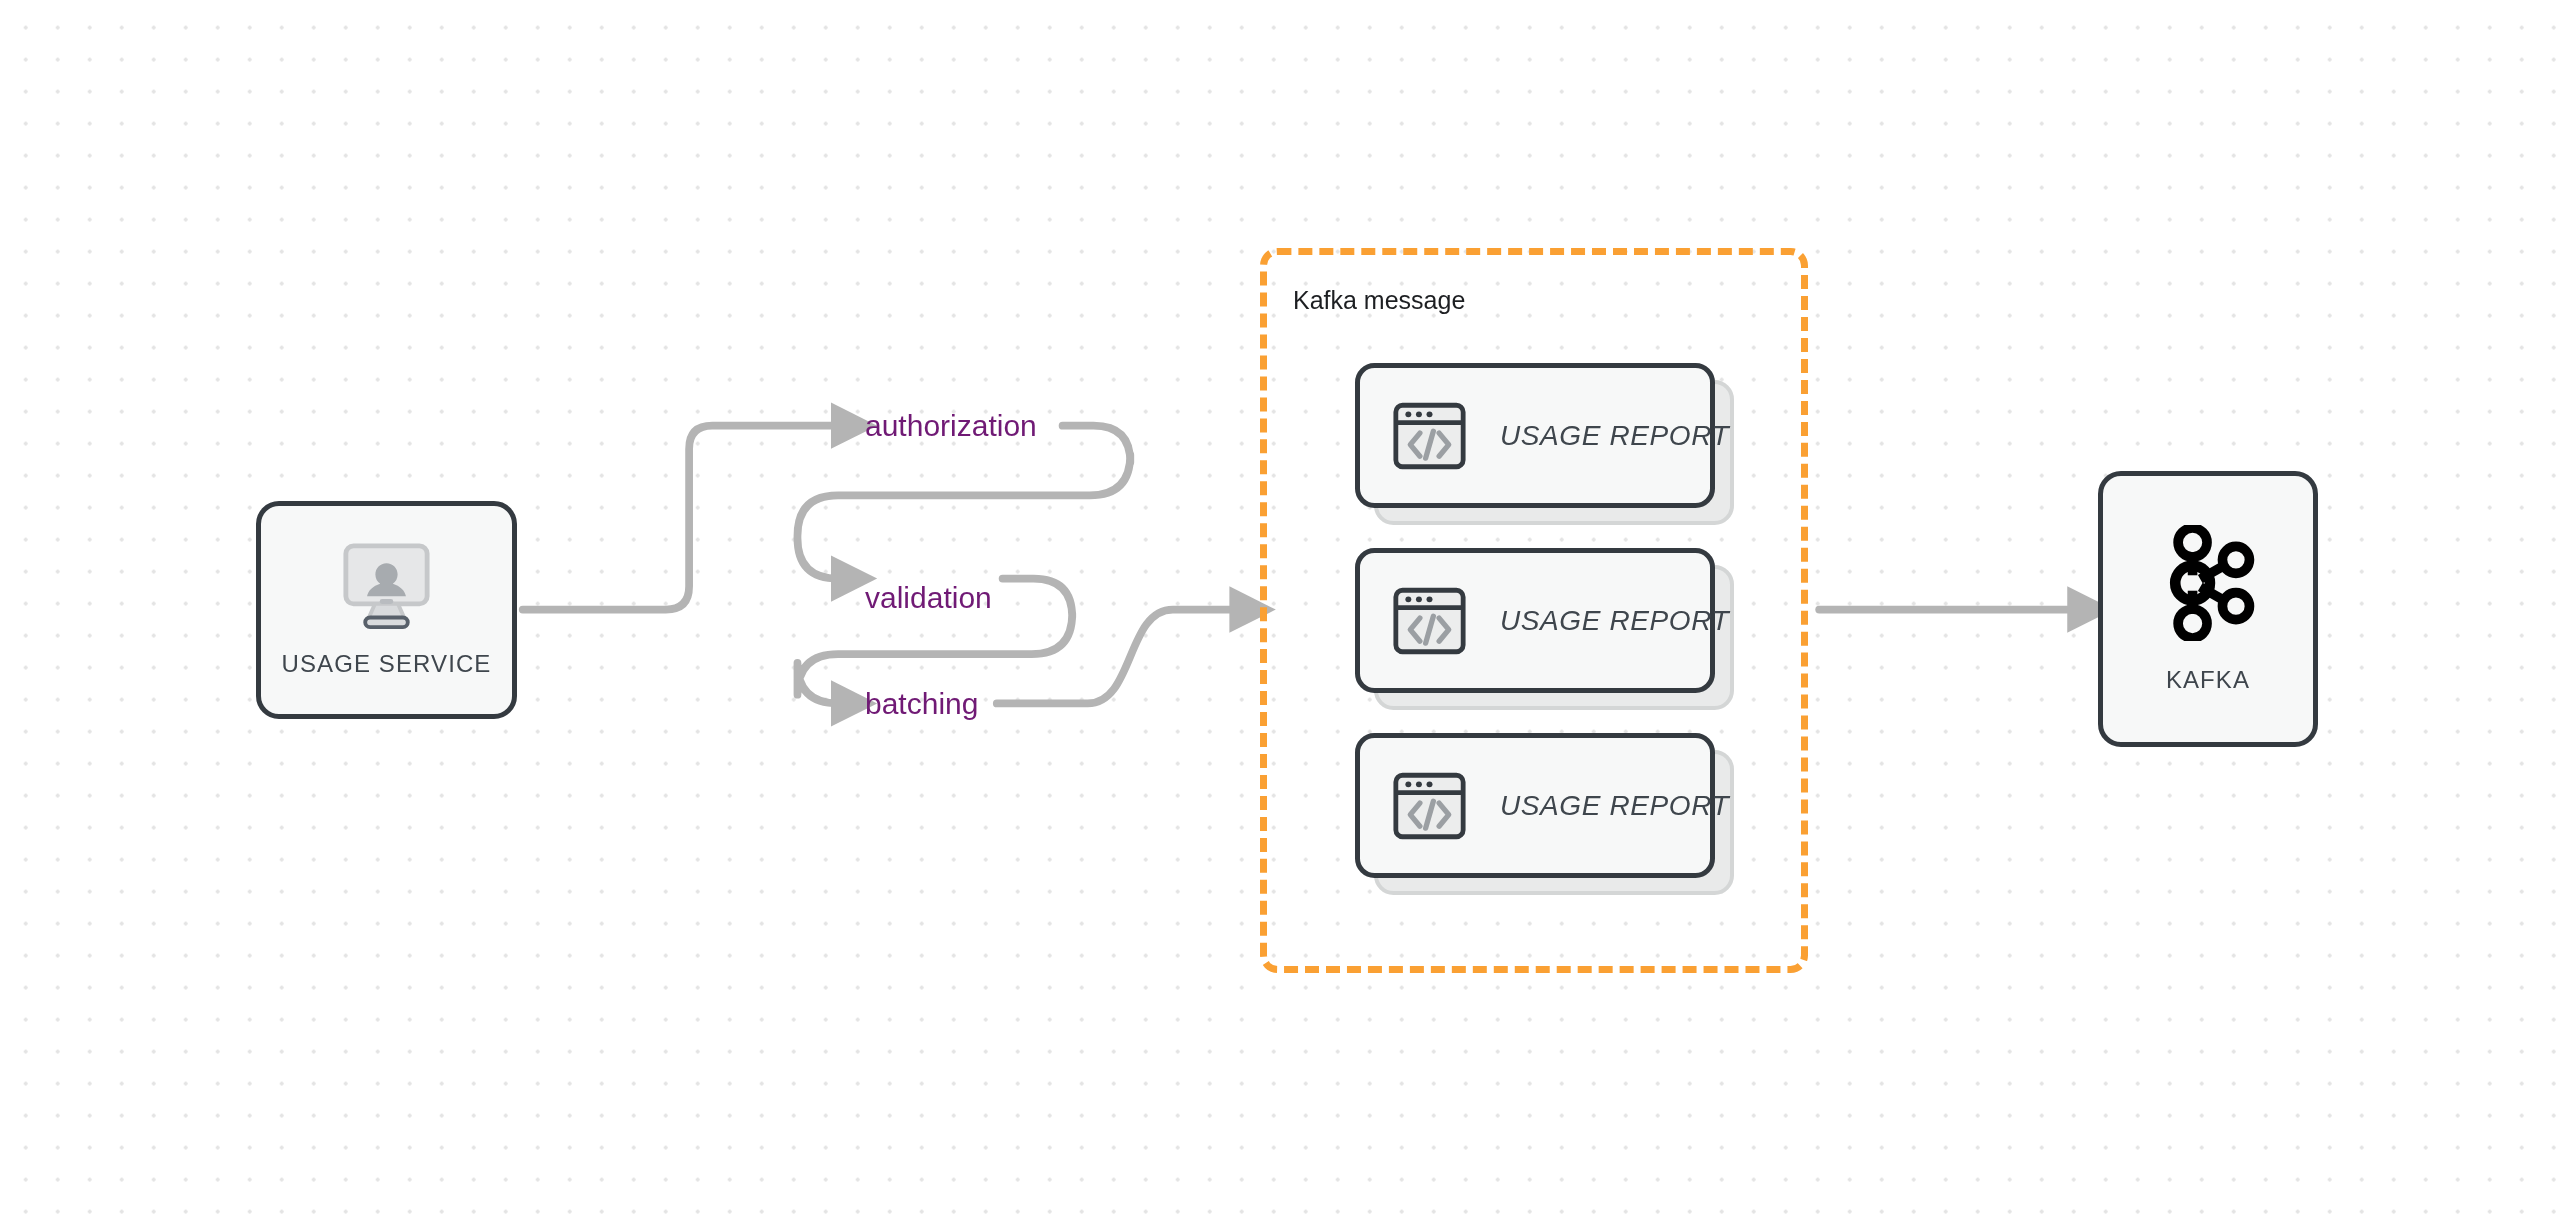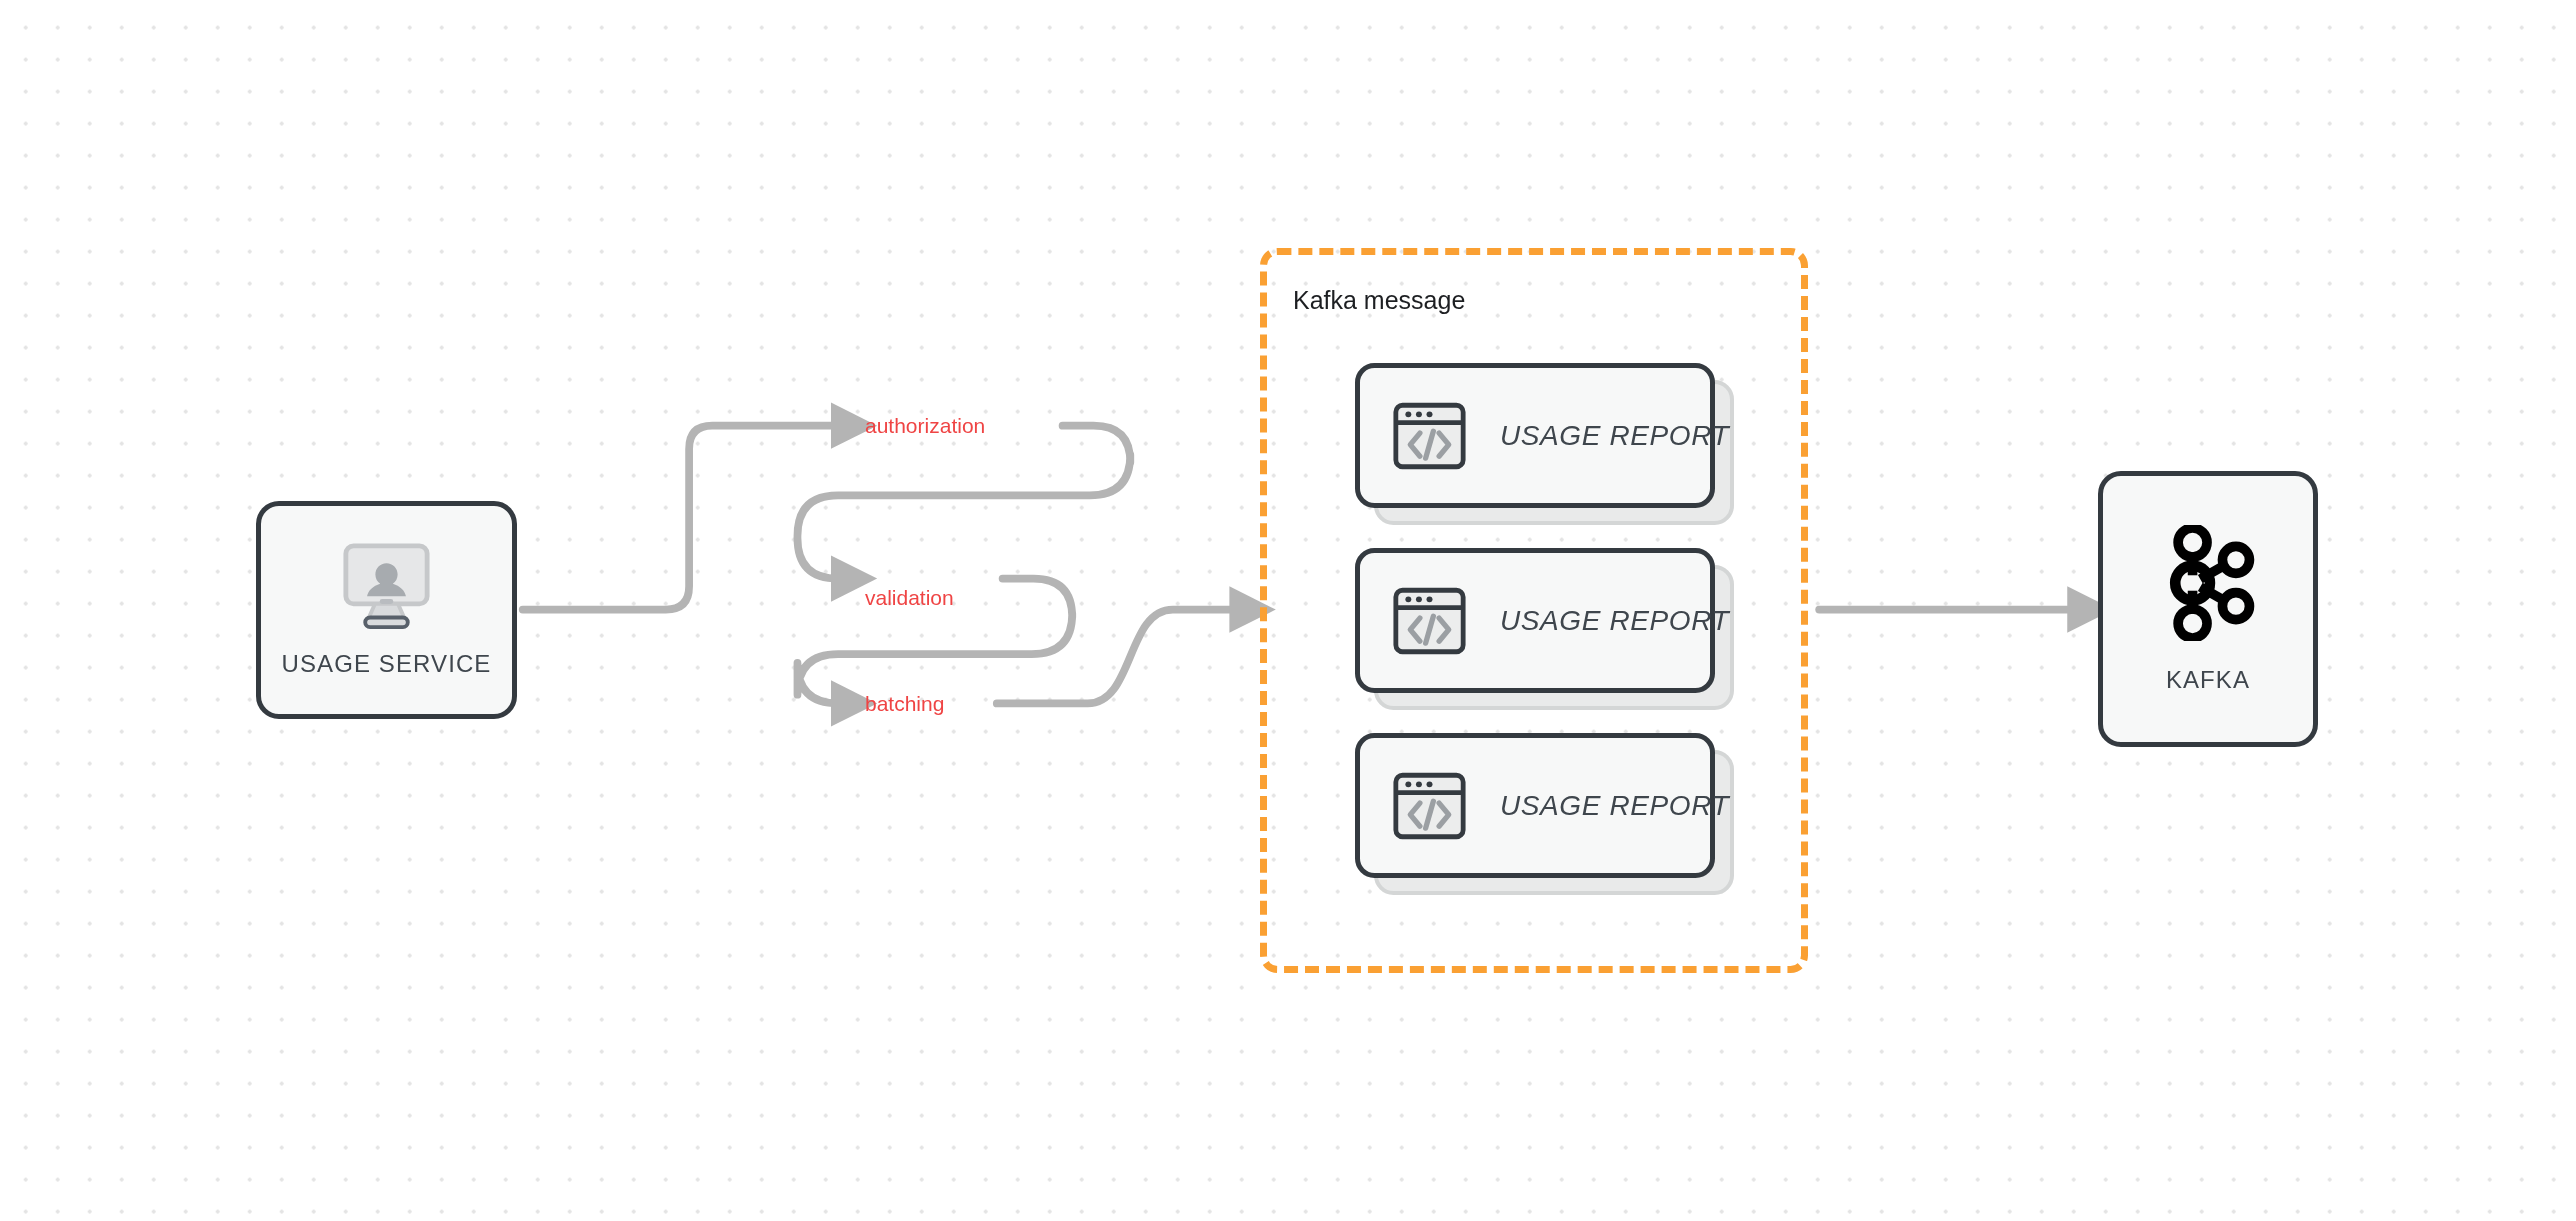--- a/index.html
+++ b/index.html
@@ -112,22 +112,22 @@
     letter-spacing:0.6px;
     white-space:nowrap;
   }
   #report-card-0{left:1355px;top:363px;}
   #report-card-1{left:1355px;top:548px;}
   #report-card-2{left:1355px;top:733px;}
 
   
   .step-label{
     position:absolute;
-    font-size:21px;
-    color:#ef4444;
+    font-size:30px;
+    color:#701a75;
     white-space:nowrap;
     transform:translateY(-50%);
   }
   #step-label-0{left:865px;top:426px;}
   #step-label-1{left:865px;top:579px;margin-top:19px;}
   #step-label-2{left:865px;top:704px;}
 </style>
 </head>
 <body>
 

